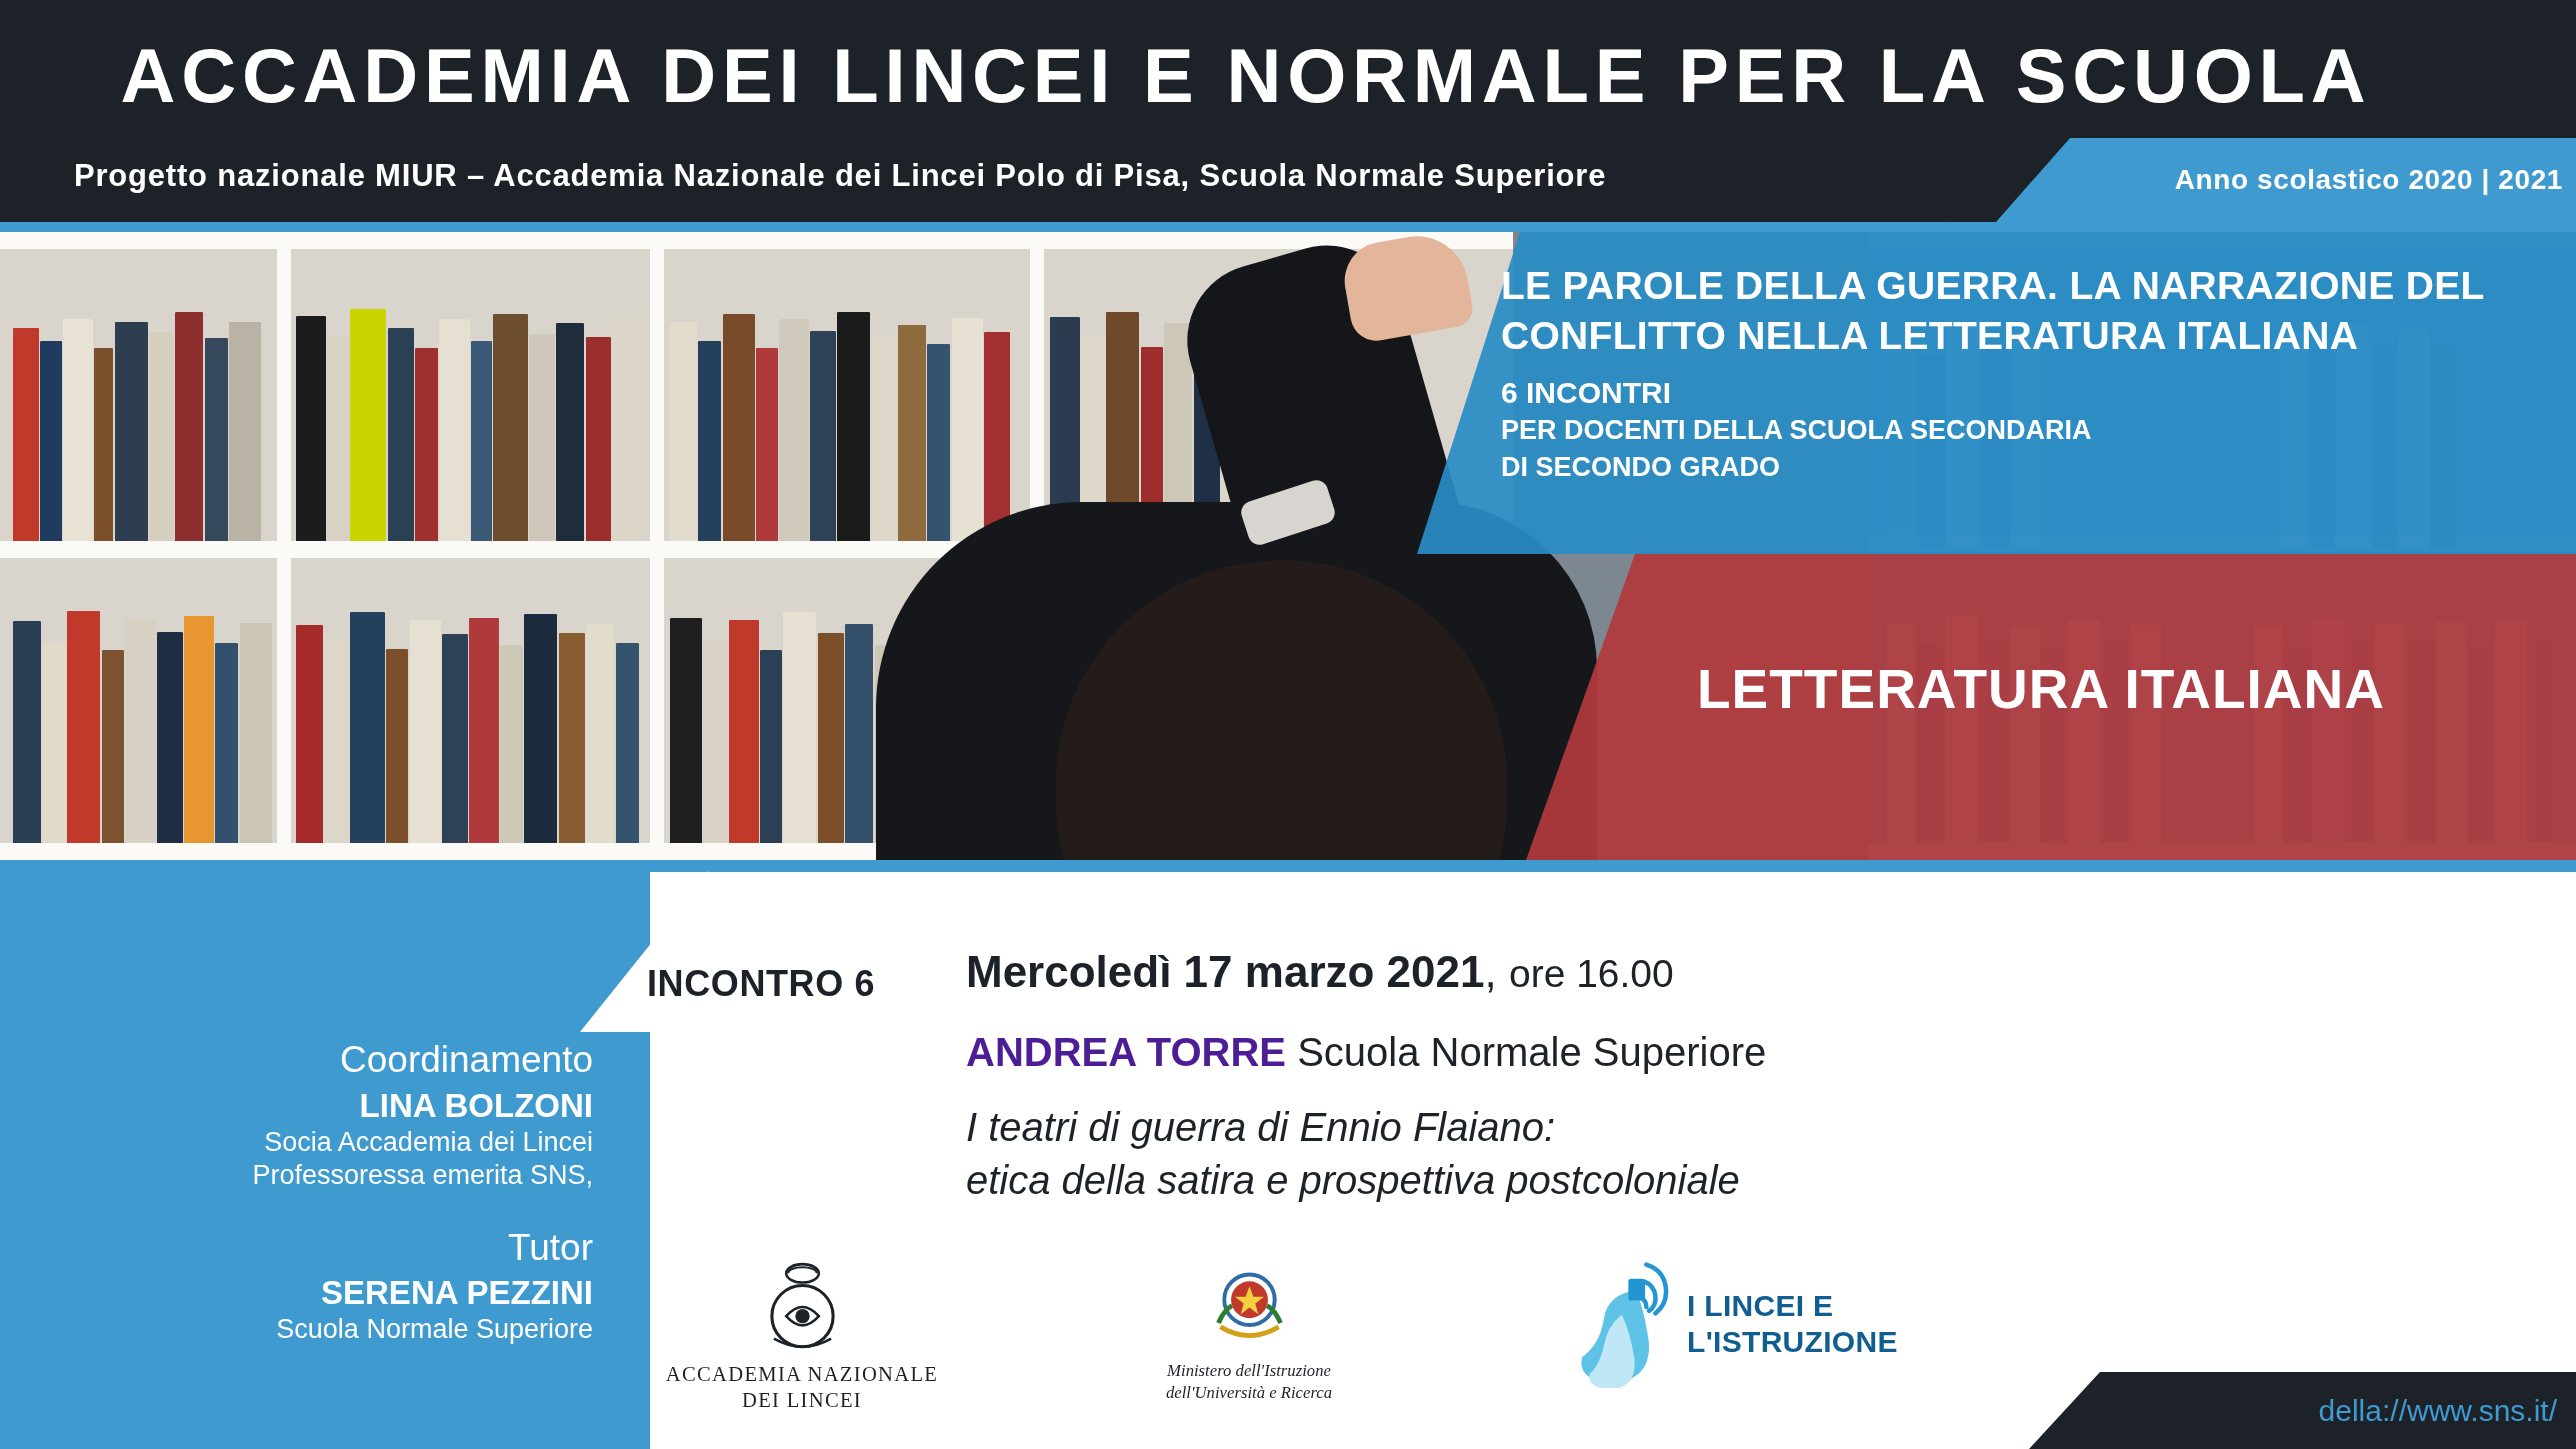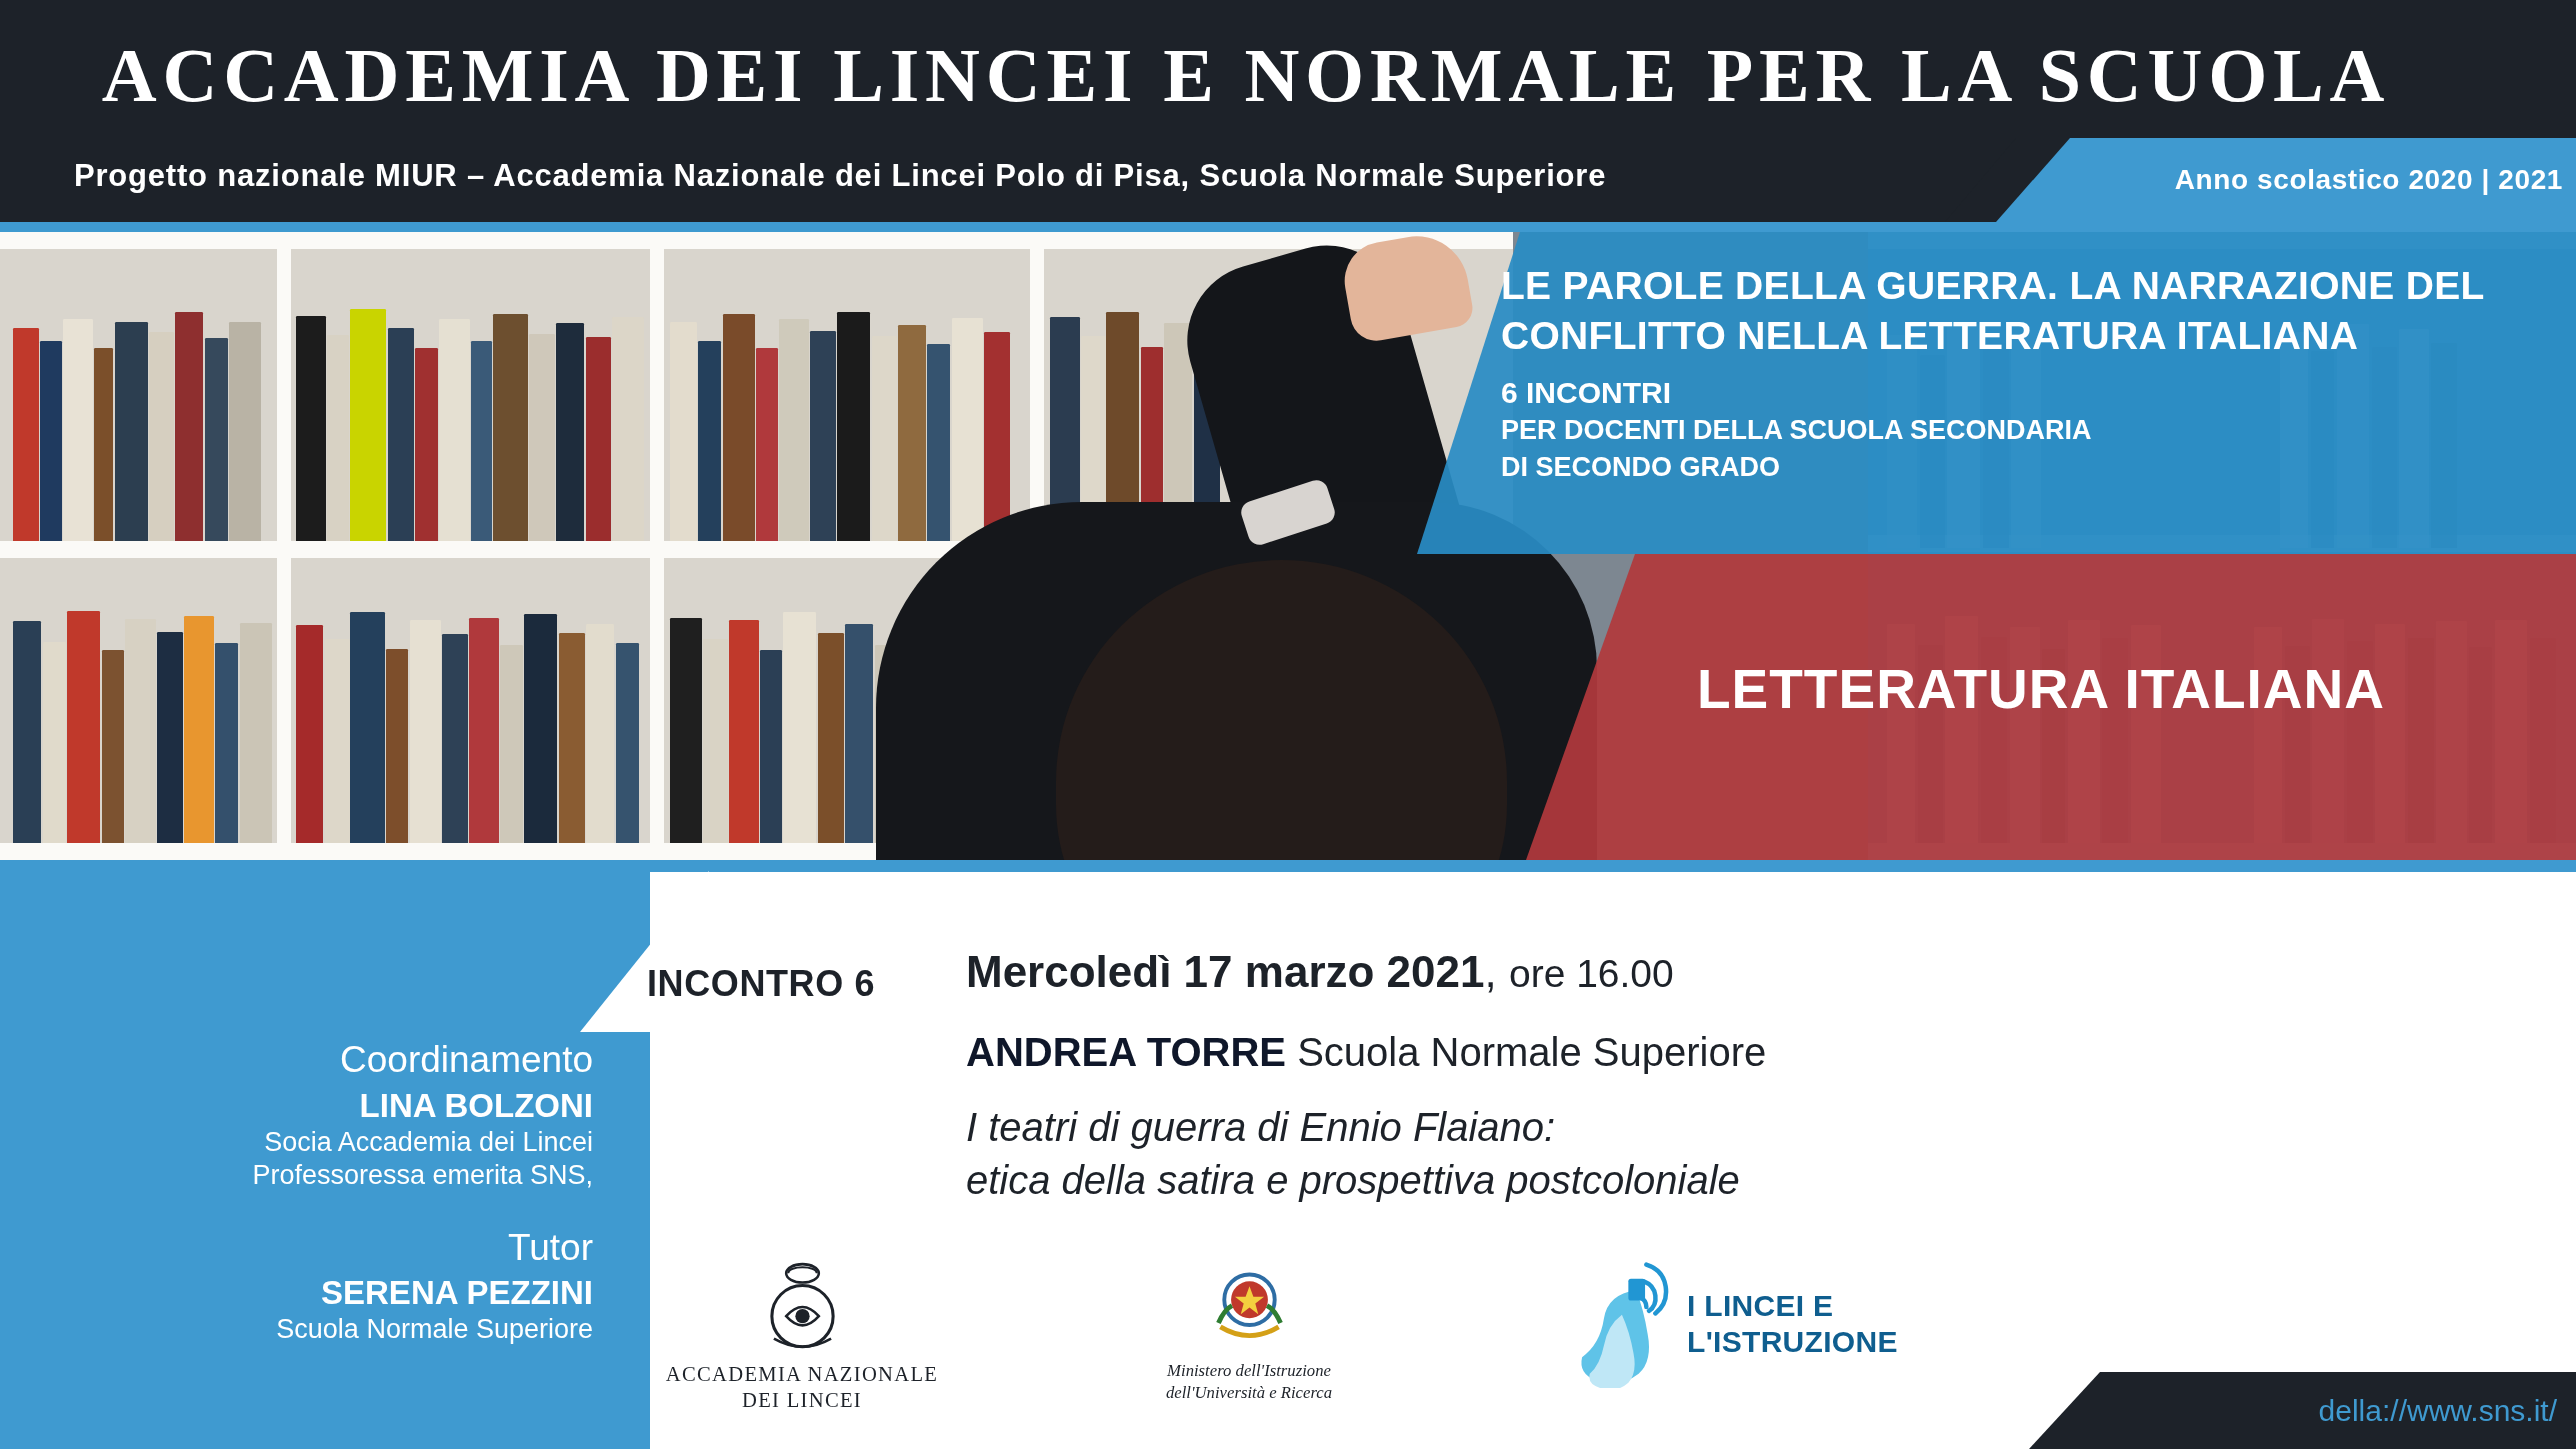--- a/index.html
+++ b/index.html
@@ -28,21 +28,21 @@
   }
   .header-title {
     position: absolute;
     left: 0; top: 32px;
     width: 2492px;
     text-align: center;
     color: #ffffff;
     font-size: 76px;
     font-weight: bold;
     letter-spacing: 5.8px;
-    font-family: Liberation Serif, serif;
+    font-family: Liberation Sans, sans-serif;
     white-space: nowrap;
   }
   .header-sub {
     position: absolute;
     left: 74px; top: 158px;
     color: #ffffff;
     font-size: 31px;
     font-weight: bold;
     letter-spacing: 0.8px;
     white-space: nowrap;
@@ -280,21 +280,21 @@
     white-space: nowrap;
   }
   .date-strong { font-weight: bold; }
   .date-ore { font-weight: normal; font-size: 39px; }
   .speaker-line {
     position: absolute;
     left: 966px; top: 1030px;
     font-size: 40px;
     white-space: nowrap;
   }
-  .speaker-name { color: #0f172a; font-weight: bold; }
+  .speaker-name { color: #4c1d95; font-weight: bold; }
   .speaker-aff { color: #1d2229; }
   .talk-title {
     position: absolute;
     left: 966px; top: 1101px;
     font-size: 40px;
     font-style: italic;
     color: #1d2229;
     line-height: 53px;
   }
 

